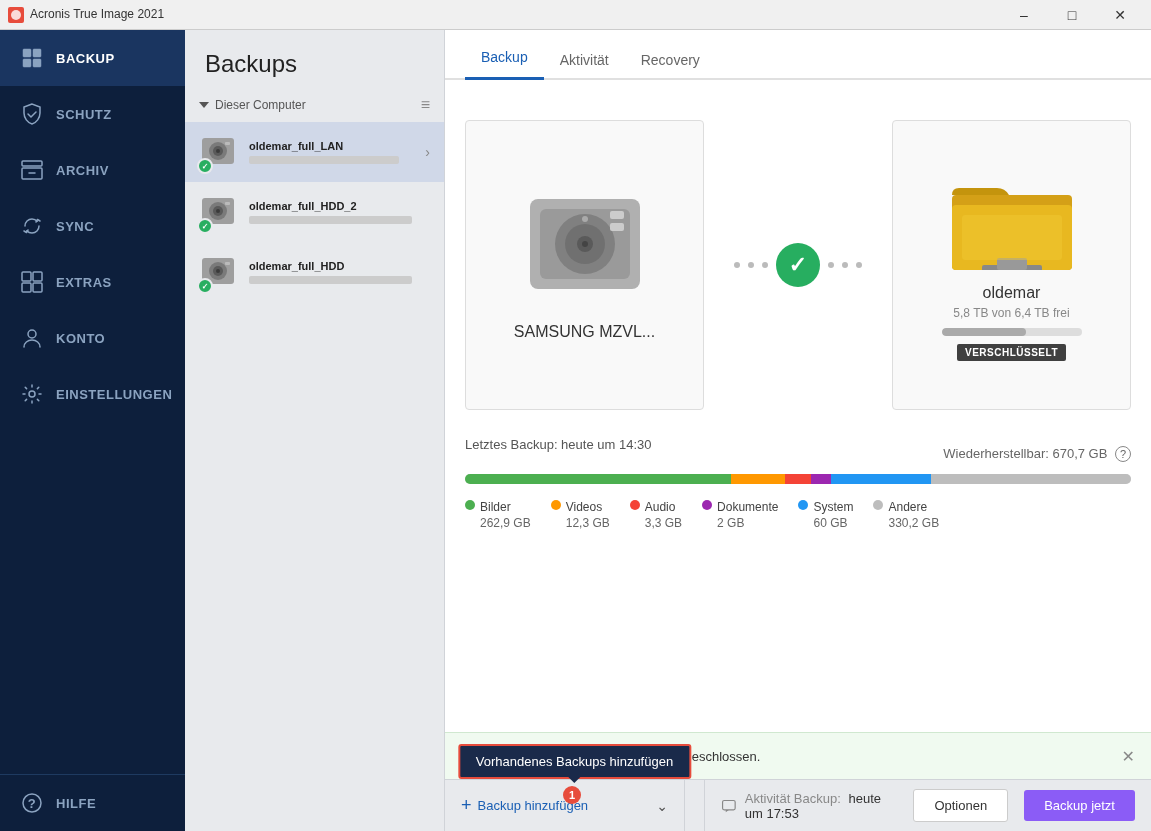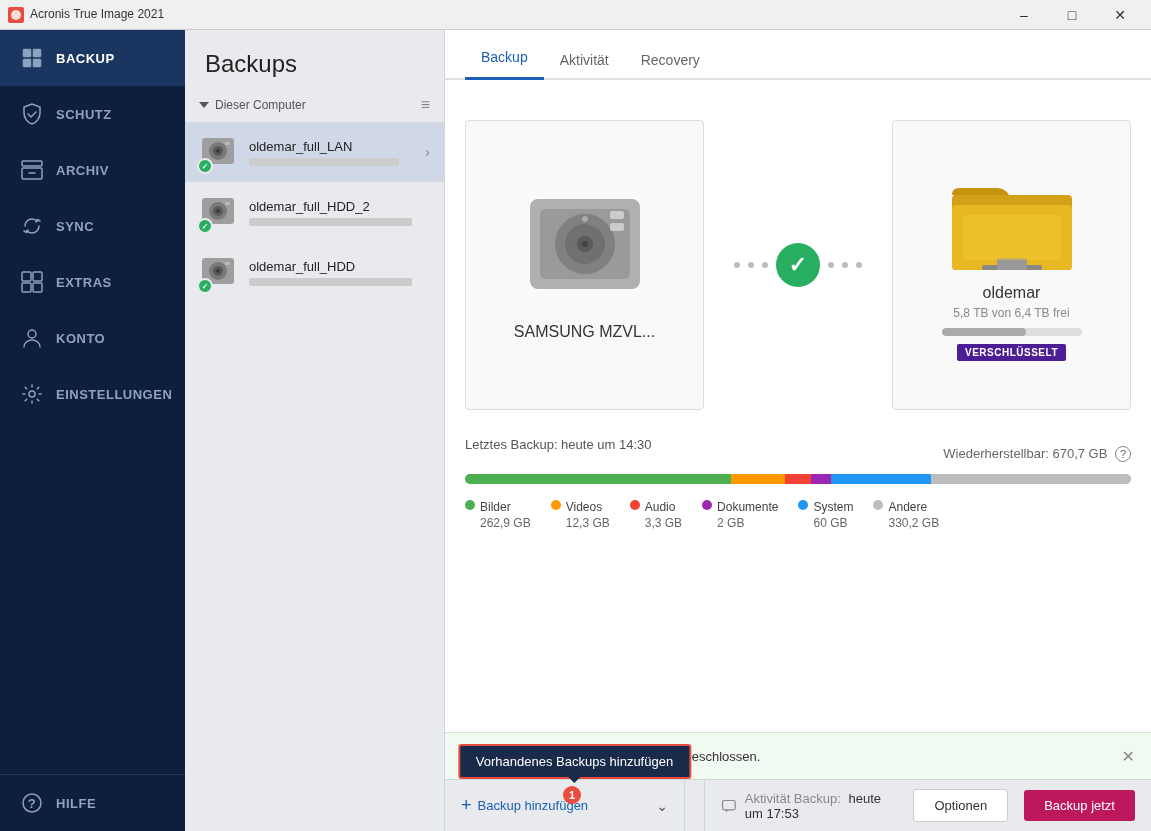--- a/index.html
+++ b/index.html
@@ -96,21 +96,21 @@
       height: 16px;
       background: #27ae60;
       border-radius: 50%;
       border: 2px solid #e8eaed;
       display: flex;
       align-items: center;
       justify-content: center;
     }
     .check-badge::after { content: '✓'; color: white; font-size: 8px; font-weight: bold; }
     .backup-info { flex: 1; overflow: hidden; }
-    .backup-name { font-size: 13px; font-weight: 400; color: #222; white-space: nowrap; overflow: hidden; text-overflow: ellipsis; }
+    .backup-name { font-size: 11px; font-weight: 700; color: #222; white-space: nowrap; overflow: hidden; text-overflow: ellipsis; }
     .backup-sub { font-size: 11px; color: #888; height: 8px; background: #ccc; border-radius: 2px; margin-top: 4px; width: 90%; }
     .backup-chevron { color: #888; font-size: 14px; }
 
     
     .right-panel { flex: 1; display: flex; flex-direction: column; overflow: hidden; background: white; }
 
     
     .tabs-bar {
       display: flex;
       align-items: flex-end;
@@ -166,21 +166,21 @@
       font-size: 22px;
       font-weight: bold;
     }
     .dot { width: 6px; height: 6px; background: #bbb; border-radius: 50%; }
 
     .sd-label { font-size: 16px; font-weight: 500; color: #333; margin-top: 14px; text-align: center; }
     .sd-sub { font-size: 12px; color: #888; margin-top: 4px; text-align: center; }
     .sd-progress { width: 140px; height: 8px; background: #ddd; border-radius: 4px; margin-top: 8px; overflow: hidden; }
     .sd-progress-bar { height: 100%; background: #aaa; border-radius: 4px; width: 60%; }
     .verschluesselt {
-      background: #4c1d95;
+      background: #404040;
       color: white;
       font-size: 10px;
       font-weight: 600;
       padding: 3px 8px;
       border-radius: 2px;
       margin-top: 8px;
       letter-spacing: 0.5px;
     }
 
     
@@ -271,21 +271,21 @@
       border: 1px solid #ccc;
       background: white;
       font-size: 13px;
       cursor: pointer;
       border-radius: 3px;
       color: #333;
     }
     .btn-backup-jetzt {
       padding: 8px 20px;
       border: none;
-      background: #be185d;
+      background: #8b5cf6;
       font-size: 13px;
       cursor: pointer;
       border-radius: 3px;
       color: white;
       font-weight: 500;
     }
 
     
     .tooltip-popup {
       position: absolute;

